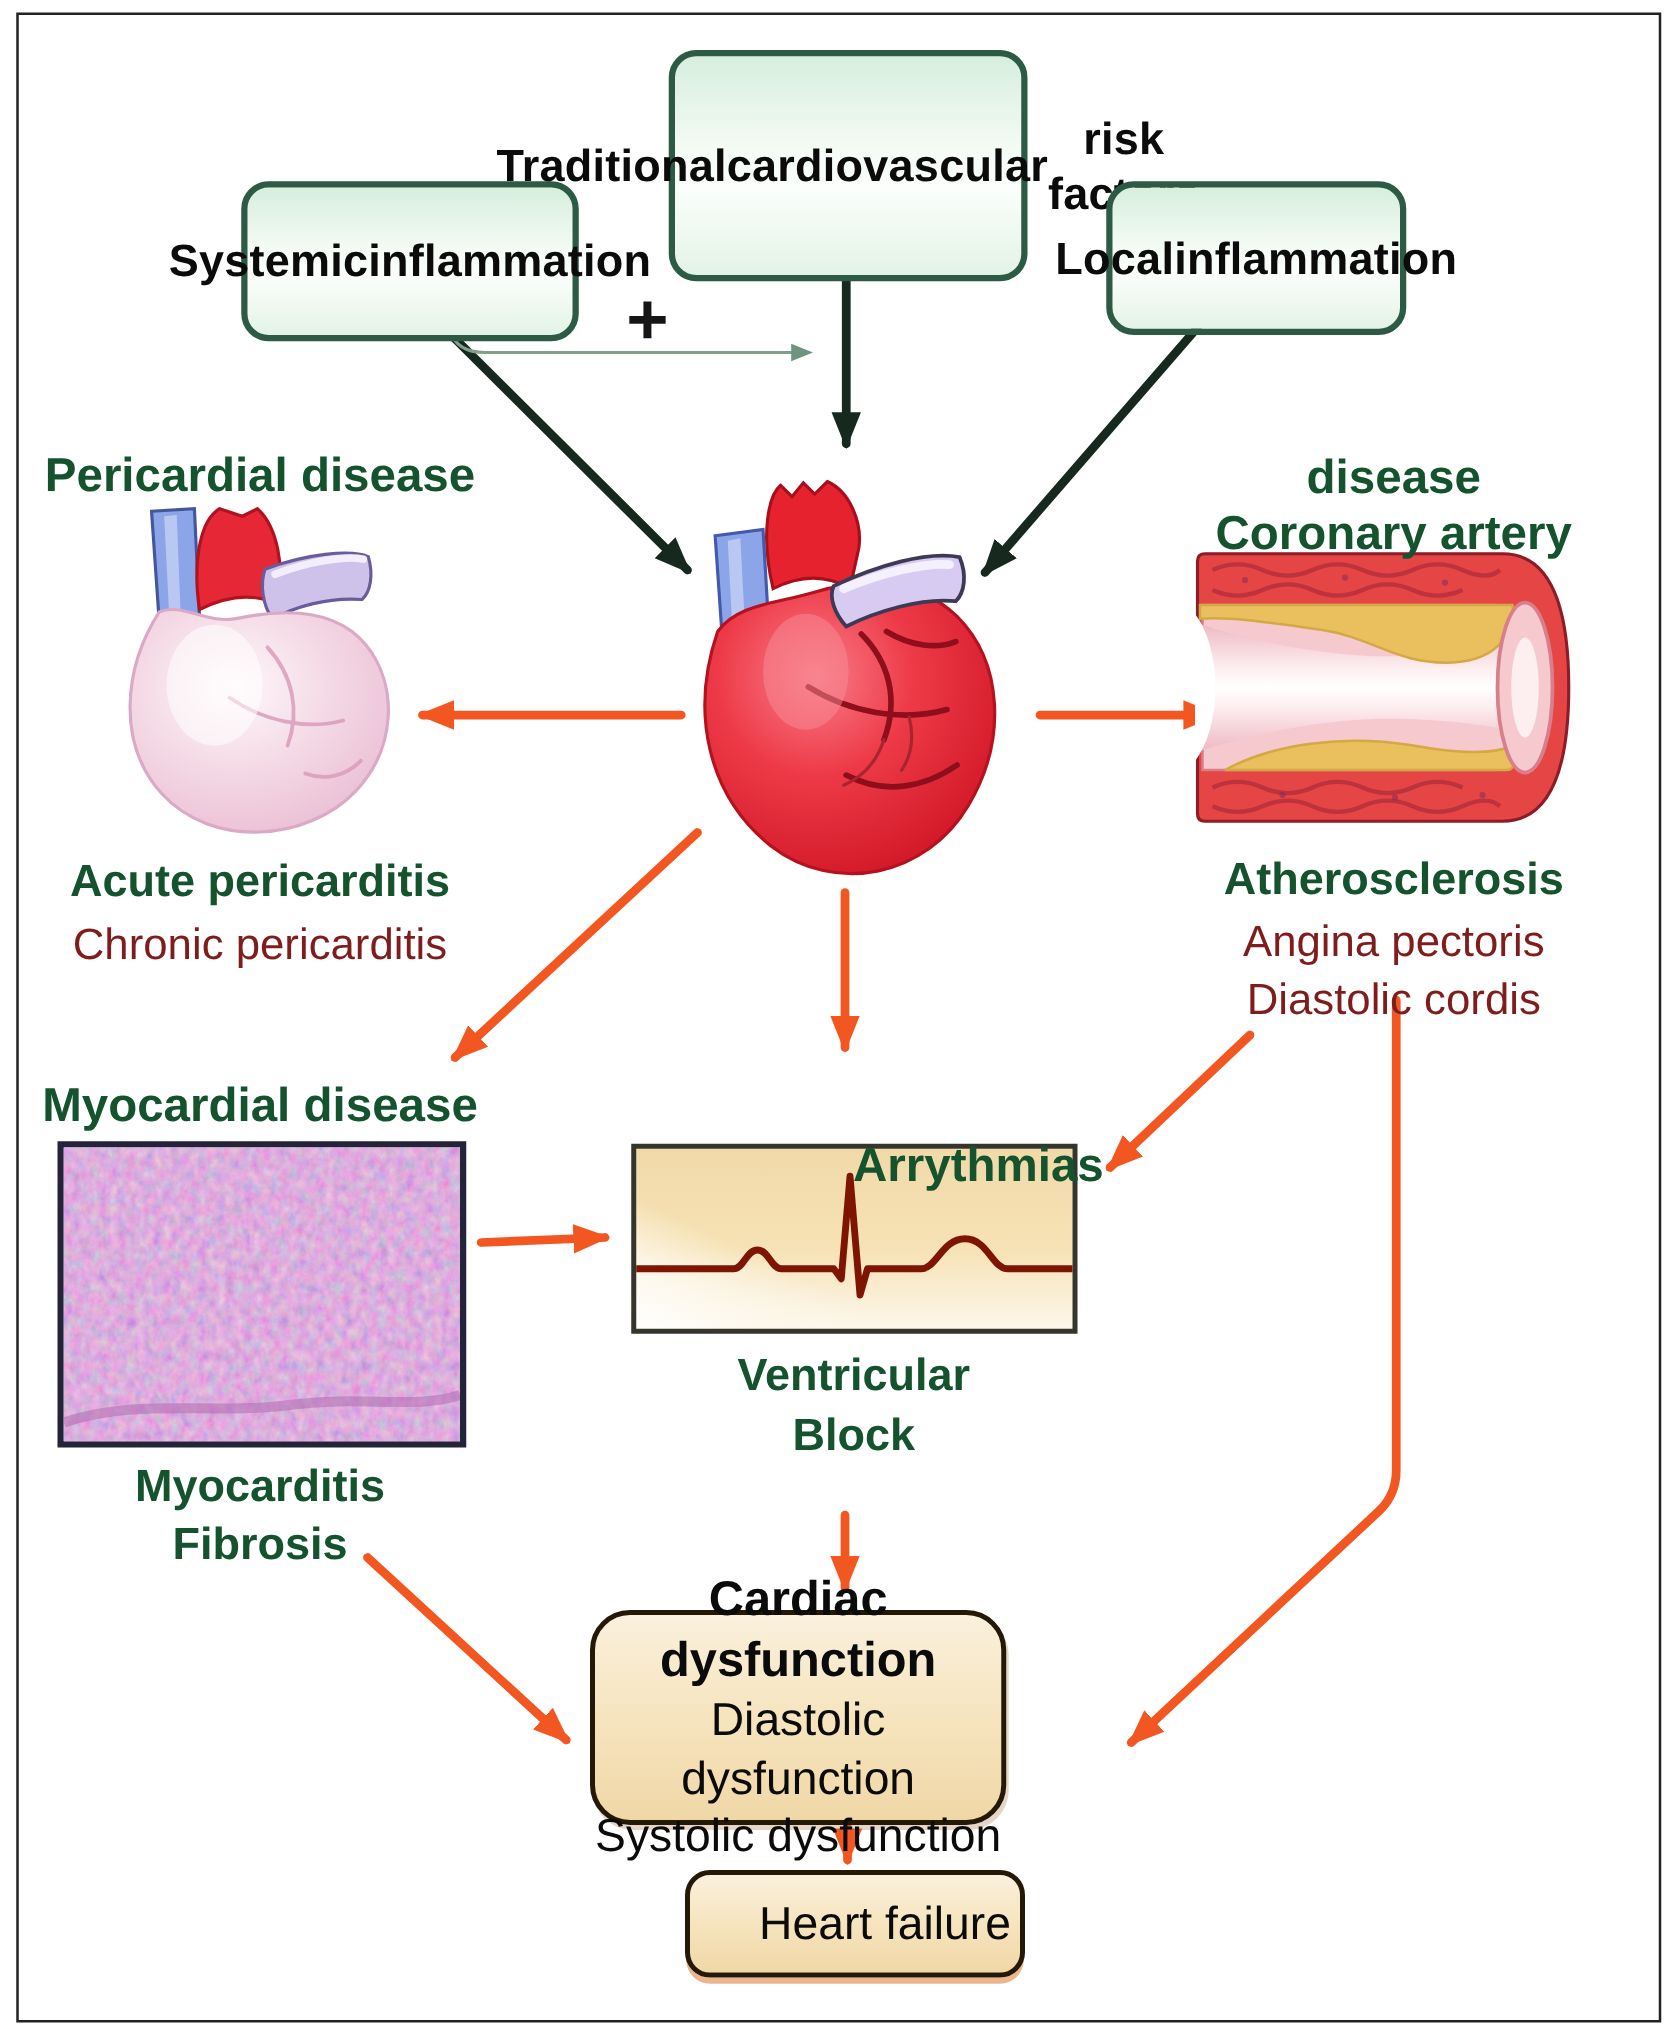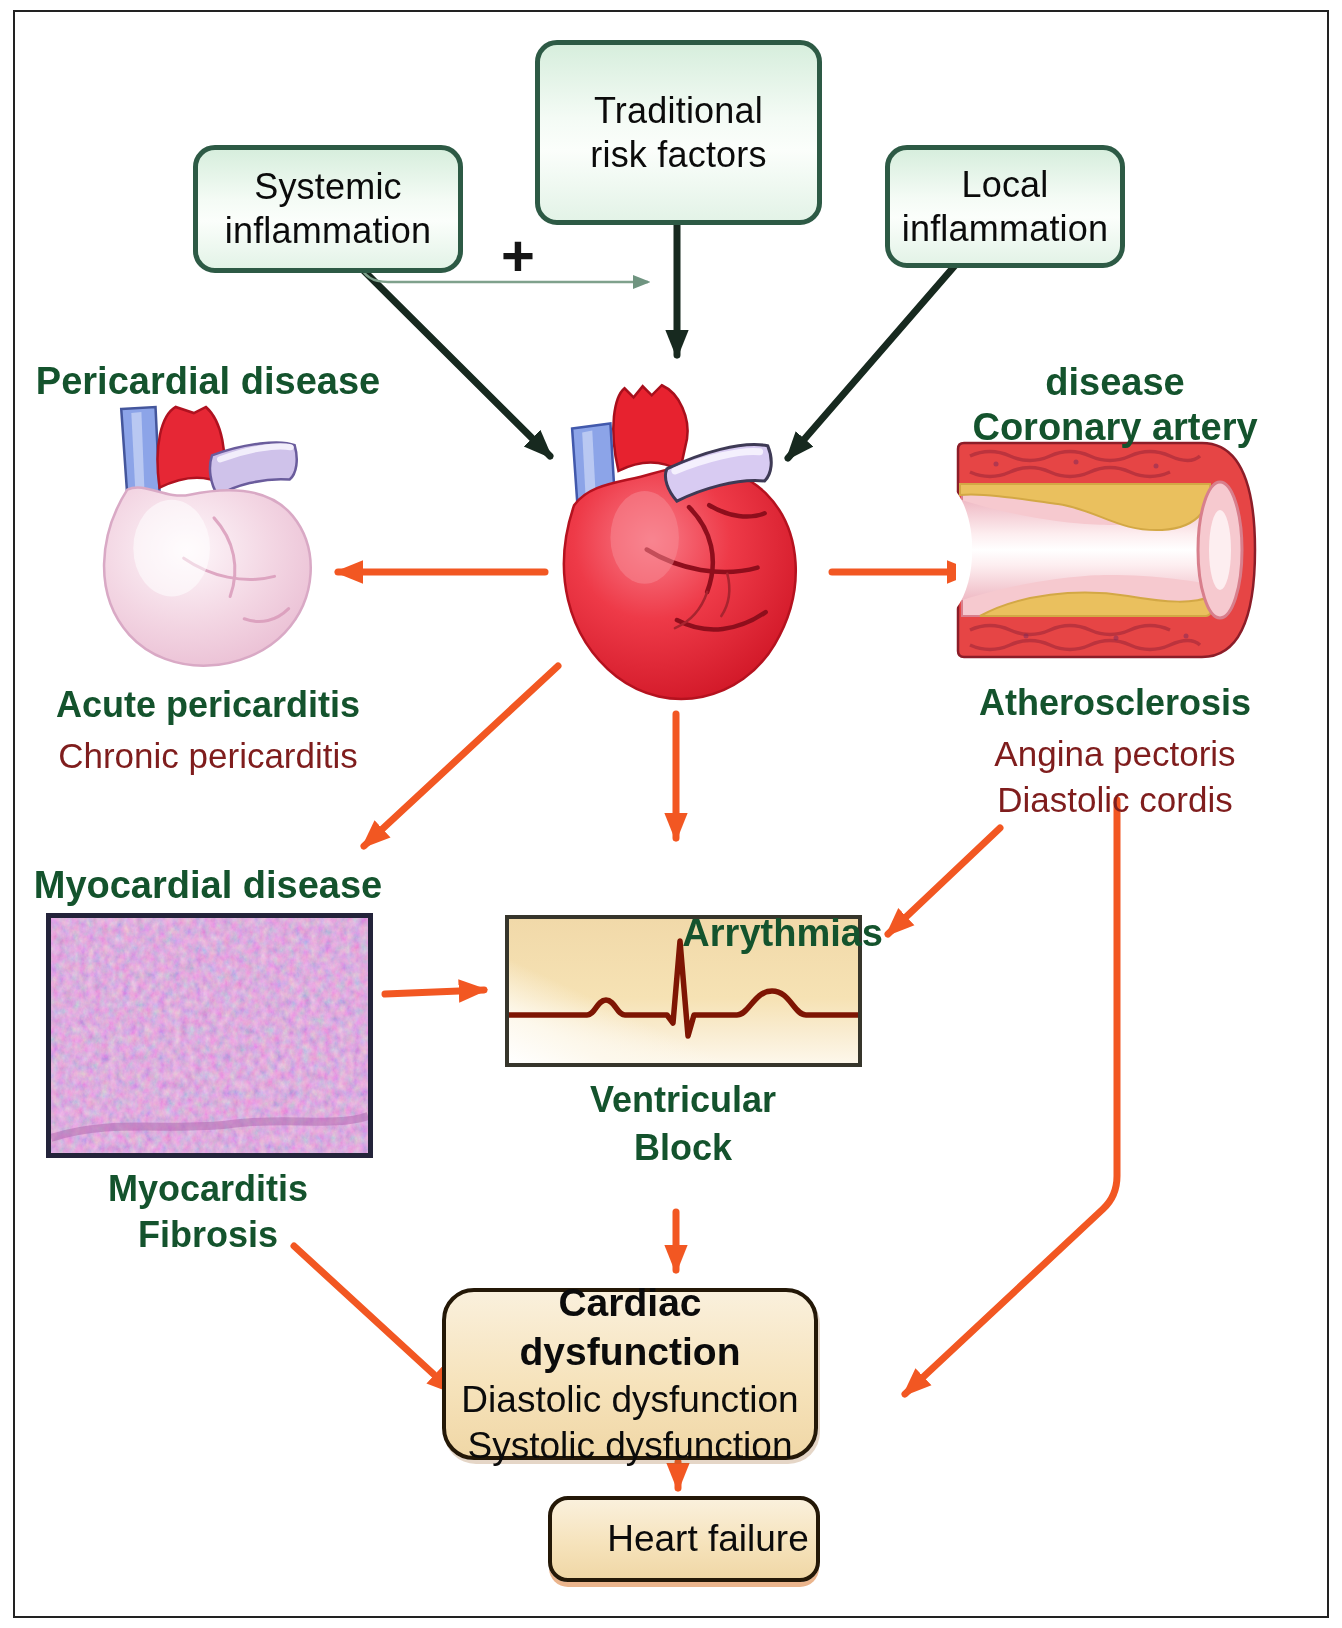--- a/index.html
+++ b/index.html
@@ -5,25 +5,25 @@
   html,body{margin:0;padding:0;background:#fff;}
   .canvas{
     position:relative;width:1342px;height:1628px;background:#fff;
     font-family:"Liberation Sans", sans-serif;color:#0c0c0c;overflow:hidden;
   }
   .frame{position:absolute;left:13px;top:10px;width:1312px;height:1604px;
     border:2.5px solid #222;pointer-events:none;}
   .arrows{position:absolute;left:0;top:0;width:1342px;height:1628px;z-index:4;}
   
   .gbox{
-    position:absolute;z-index:10;display:flex;flex-direction:column;justify-content:center;
+    position:absolute;z-index:10;display:flex;flex-direction:row;justify-content:center;
     align-items:center;text-align:center;
     background:linear-gradient(180deg,#d7eedd 0%,#f4fbf5 42%,#fbfefb 60%,#e3f3e7 100%);
     border:5px solid #2d5a45;border-radius:22px;
-    font-size:36px;line-height:1.22;color:#0b0b0b;letter-spacing:.2px;
+    font-size:36px;line-height:1.22;color:#0b0b0b;letter-spacing:.2px;font-weight:bold;
   }
   .gbox-systemic{left:193px;top:145px;width:260px;height:118px;}
   .gbox-traditional{left:535px;top:40px;width:277px;height:175px;}
   .gbox-local{left:885px;top:145px;width:230px;height:113px;}
   .plus{position:absolute;left:478px;top:222px;width:80px;text-align:center;
     font-size:58px;font-weight:bold;z-index:10;color:#151515;}
   
   .lbl{position:absolute;z-index:10;text-align:center;}
   .lbl-title{font-size:38px;font-weight:bold;color:#14532d;}
   .lbl-sub{font-size:36px;font-weight:bold;color:#14532d;}
@@ -50,21 +50,21 @@
       linear-gradient(180deg,#f1d9a9 0%,#f6e2b4 55%,#f9ecd0 78%,#fdf7ea 100%);}
   .ecg svg{display:block;width:100%;height:100%;}
   .heart-center{left:558px;top:376px;width:252px;height:338px;}
   .heart-peri{left:93px;top:396px;width:242px;height:272px;}
   .artery{left:956px;top:438px;width:302px;height:224px;}
   
   .tbox{position:absolute;z-index:10;display:flex;flex-direction:column;justify-content:center;
     align-items:center;text-align:center;box-sizing:border-box;
     background:linear-gradient(180deg,#faf0dc 0%,#f6e3bc 55%,#f0d7a6 100%);
     border:4px solid #241807;color:#0b0b0b;}
-  .tbox-cardiac{left:442px;top:1288px;width:376px;height:172px;border-radius:32px;
+  .tbox-cardiac{left:472px;top:1288px;width:333px;height:172px;border-radius:32px;
     line-height:1.26;font-size:37px;box-shadow:2px 4px 0 rgba(150,90,30,.25);}
   .tbox-cardiac .head{font-weight:bold;font-size:39px;}
   .tbox-hf{left:548px;top:1496px;width:272px;height:86px;border-radius:20px;font-size:37px;
     box-shadow:0 6px 0 -1px rgba(219,120,47,.55);padding-left:48px;}
 </style>
 </head>
 <body>
 
 <div class="canvas">
 
@@ -101,20 +101,21 @@
   </svg>
 
   <div class="frame"></div>
 
   <div class="gbox gbox-systemic">
     <div>Systemic</div>
     <div>inflammation</div>
   </div>
   <div class="gbox gbox-traditional">
     <div>Traditional</div>
+    <div>cardiovascular</div>
     <div>risk factors</div>
   </div>
   <div class="gbox gbox-local">
     <div>Local</div>
     <div>inflammation</div>
   </div>
   <div class="plus">+</div>
 
   <div class="lbl lbl-title l-pericardial">Pericardial disease</div>
   <div class="lbl lbl-title l-coronary">

